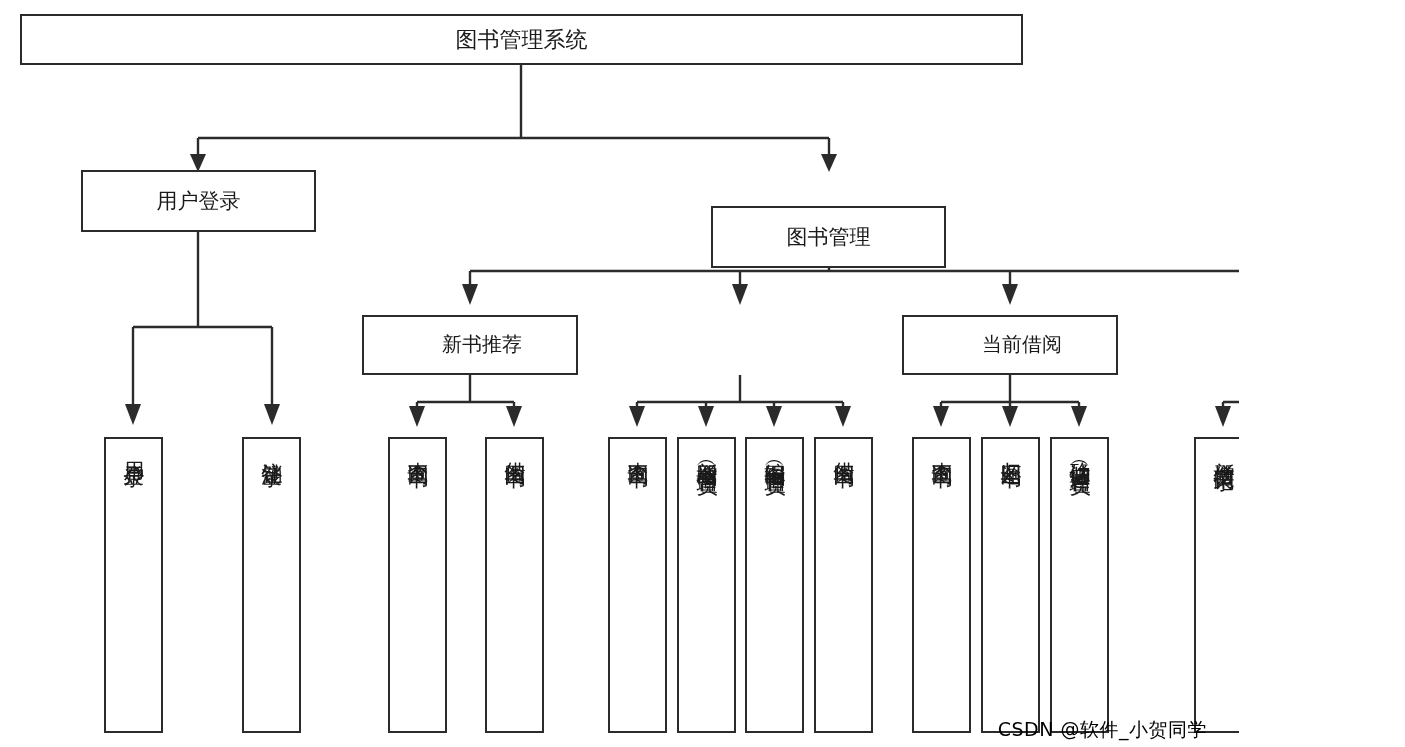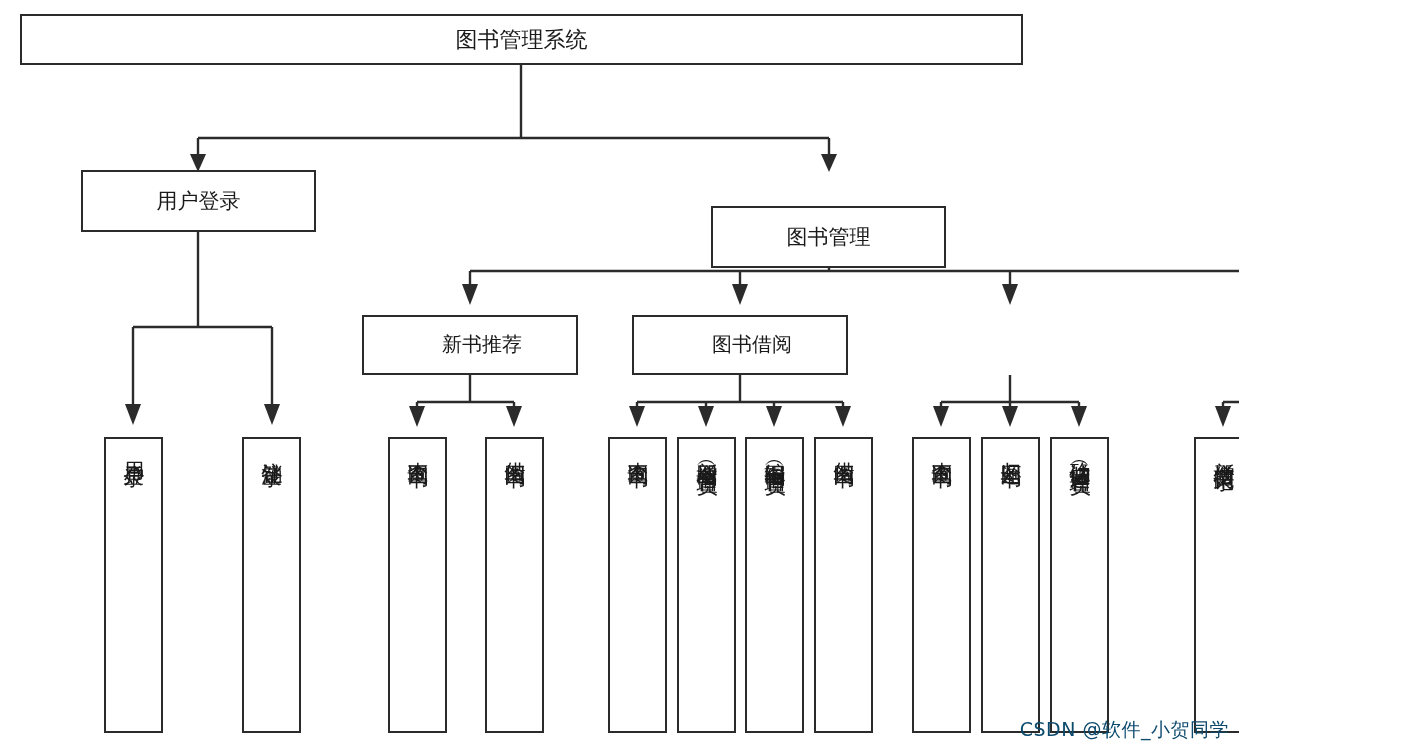--- a/index.html
+++ b/index.html
@@ -72,24 +72,24 @@
     stroke-width: 2.4;
     fill: none;
   }
   #wires polygon.arrowhead {
     fill: #2b2b2b;
     stroke: none;
   }
   
   #watermark {
     position: absolute;
-    right: 10px;
+    right: 32px;
     bottom: 4px;
     font-size: 19px;
-    color: #0c4a6e;
+    color: #000000;
     white-space: nowrap;
     letter-spacing: 0.5px;
   }
 </style>
 </head>
 <body>
 
 <div id="canvas">
 
   <svg id="wires" viewBox="0 0 1405 747" width="1405" height="747">
@@ -163,24 +163,24 @@
   </div>
 
   <div class="node node-l2" style="left:711px; top:170px; width:235px; height:62px;margin-top:36px;">
     <span class="label">图书管理</span>
   </div>
 
   <div class="node node-l3" style="left:362px; top:315px; width:216px; height:60px;">
     <span class="label">新书推荐</span>
   </div>
 
-  <div class="node node-l3" style="left:632px; top:315px; width:216px; height:60px;">
-    <span class="label">图书借阅</span>
-  </div>
-
+
+  <div class="node node-l3" style="left:902px; top:315px; width:216px; height:60px;">
+    <span class="label">当前借阅</span>
+  </div>
 
 
   <div class="node node-leaf" style="left:104px; top:437px; width:59px; height:296px;">
     <span class="label">用户登录</span>
   </div>
 
   <div class="node node-leaf" style="left:242px; top:437px; width:59px; height:296px;">
     <span class="label">注销登录</span>
   </div>
 

